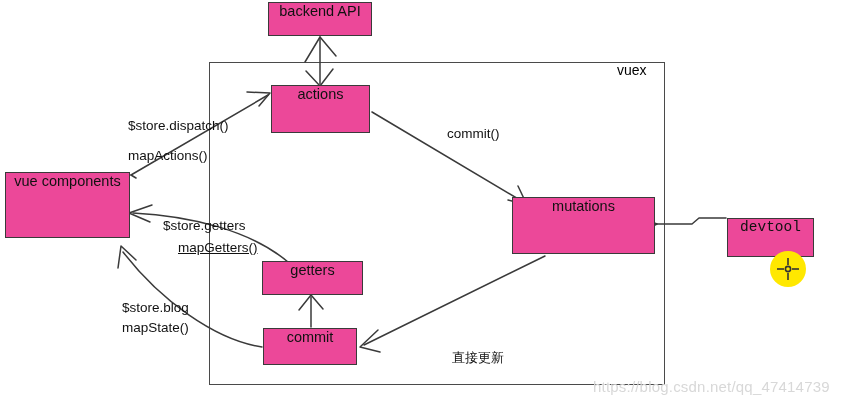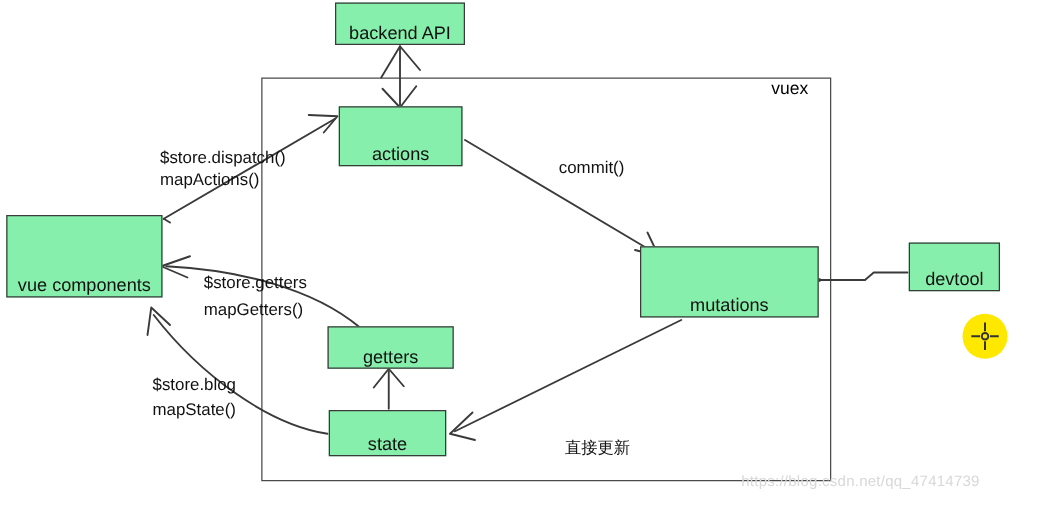--- a/index.html
+++ b/index.html
@@ -7,22 +7,22 @@
     width:842px;height:405px;position:relative;overflow:hidden;
     background:#ffffff;
     font-family:"Liberation Sans","DejaVu Sans",sans-serif;
     color:#1a1a1a;
   }
   #canvas{position:absolute;left:0;top:0;width:842px;height:405px;}
   .svg-layer{position:absolute;left:0;top:0;width:842px;height:405px;}
   .node{
     position:absolute;
     border:1.6px solid #3a3a3a;
-    background:#86efac;
-    display:flex;align-items:flex-end;justify-content:center;
+    background:#ec4899;
+    display:flex;align-items:flex-start;justify-content:center;
     font-size:14.5px;
     color:#111;
     box-sizing:border-box;
     white-space:nowrap;
   }
   .edge-label{
     position:absolute;
     font-size:13.5px;
     color:#111;
     white-space:nowrap;
@@ -40,21 +40,21 @@
     box-sizing:border-box;
     background:transparent;
   }
   #cursor-highlight{
     position:absolute;
     border-radius:50%;
     background:#ffe800;
   }
   #watermark{
     position:absolute;
-    font-size:12px;
+    font-size:15px;
     color:#d8d8d8;
     white-space:nowrap;
     letter-spacing:.2px;
   }
 </style>
 </head>
 <body>
 
 <div id="canvas">
 
@@ -107,32 +107,32 @@
 
   <div class="node" style="left:512px;top:197px;width:143px;height:57px;">
     <span>mutations</span>
   </div>
 
   <div class="node" style="left:262px;top:261px;width:101px;height:34px;">
     <span>getters</span>
   </div>
 
   <div class="node" style="left:263px;top:328px;width:94px;height:37px;">
-    <span>state</span>
+    <span>commit</span>
   </div>
 
-  <div class="node" style="left:727px;top:194px;width:73px;height:39px;">
+  <div class="node" style="left:727px;top:218px;width:87px;height:39px;font-family:Liberation Mono, monospace;">
     <span>devtool</span>
   </div>
 
   <div class="edge-label" style="left:128px;top:118px;">$store.dispatch()</div>
-  <div class="edge-label" style="left:128px;top:136px;">mapActions()</div>
+  <div class="edge-label" style="left:128px;top:148px;">mapActions()</div>
   <div class="edge-label" style="left:447px;top:126px;">commit()</div>
   <div class="edge-label" style="left:163px;top:218px;">$store.getters</div>
-  <div class="edge-label" style="left:163px;top:240px;">mapGetters()</div>
+  <div class="edge-label" style="left:178px;top:240px;text-decoration:underline;">mapGetters()</div>
   <div class="edge-label" style="left:122px;top:300px;">$store.blog</div>
   <div class="edge-label" style="left:122px;top:320px;">mapState()</div>
   <div class="edge-label cn" style="left:452px;top:309px;">直接更新</div>
 
   <div id="cursor-highlight" style="left:770px;top:251px;width:36px;height:36px;">
     <svg width="36" height="36" viewBox="0 0 36 36">
       <g stroke="#333" stroke-width="1.6" fill="none">
         <line x1="18" y1="7" x2="18" y2="14"></line>
         <line x1="18" y1="22" x2="18" y2="29"></line>
         <line x1="7" y1="18" x2="14" y2="18"></line>

